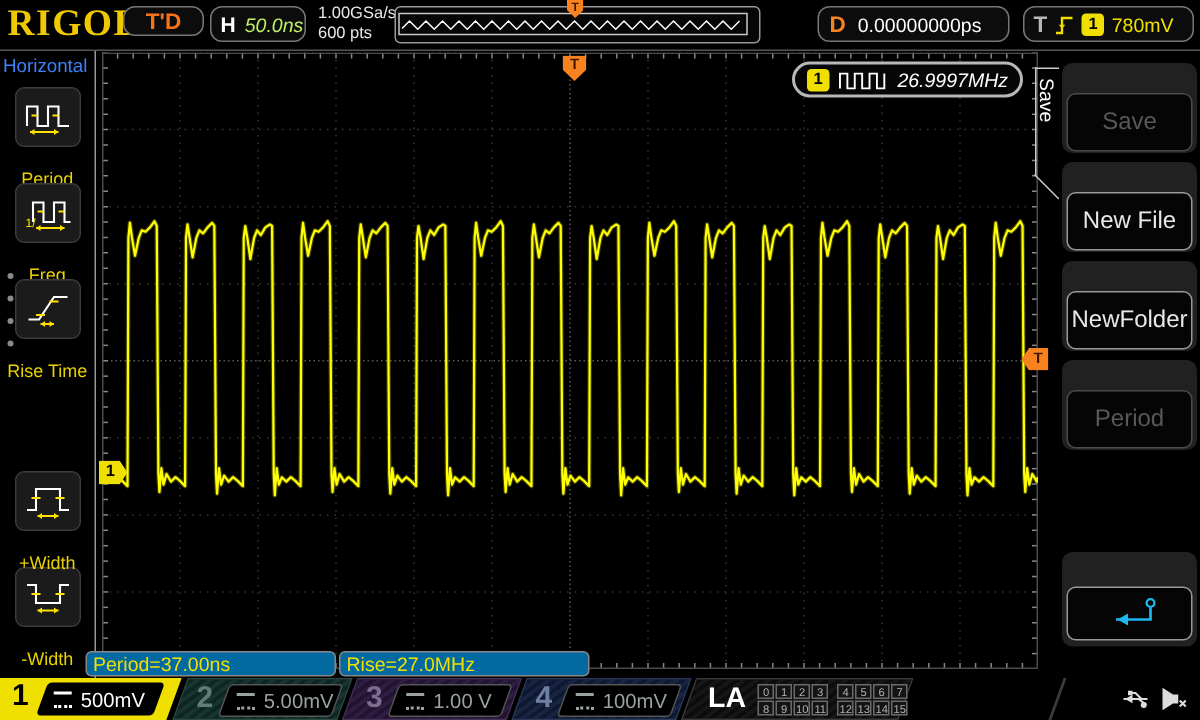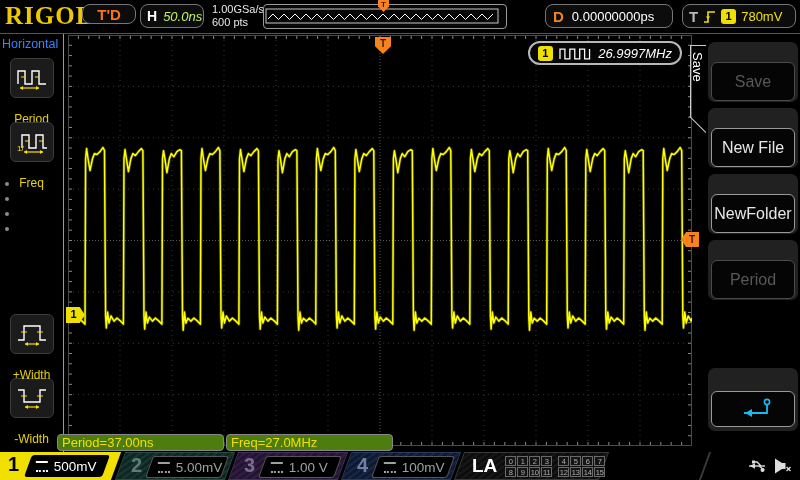--- a/index.html
+++ b/index.html
@@ -44,21 +44,21 @@
   .fcounter .v{color:#fff;font-size:13px;font-style:italic;}
   .trig-top{left:375px;top:37px;width:16px;height:17px;background:#f8821e;color:#401800;font-weight:bold;
             font-size:10px;text-align:center;line-height:14px;
             clip-path:polygon(0 0,100% 0,100% 55%,50% 100%,0 55%);}
   .trig-right{left:681px;top:232px;width:18px;height:15px;background:#f8821e;color:#401800;font-weight:bold;
               font-size:10px;text-align:center;line-height:15px;padding-left:4px;box-sizing:border-box;
               clip-path:polygon(28% 0,100% 0,100% 100%,28% 100%,0 50%);}
   .ch1-marker{left:66px;top:307px;width:19px;height:16px;background:#f0e000;color:#000;font-weight:bold;
               font-size:11px;text-align:center;line-height:15px;padding-right:4px;box-sizing:border-box;
               clip-path:polygon(0 0,72% 0,100% 50%,72% 100%,0 100%);}
-  .meas{top:434px;height:17px;width:167px;background:#4d7c0f;border:1px solid #888;border-radius:4px;
+  .meas{top:434px;height:17px;width:167px;background:#0369a1;border:1px solid #888;border-radius:4px;
         color:#f0e000;font-size:13px;line-height:15px;padding-left:4px;box-sizing:border-box;white-space:nowrap;}
   
   .rtab{left:690px;top:45px;width:16px;height:72px;border:1px solid #ccc;border-right:none;border-bottom:none;
         color:#fff;font-size:13px;writing-mode:vertical-rl;padding:6px 1px 0 1px;box-sizing:border-box;}
   .rtab-diag{left:690px;top:116px;width:23px;height:1px;background:#ccc;transform:rotate(45deg);transform-origin:left top;}
   .rmenu{left:706px;top:34px;width:94px;height:418px;background:#000;}
   .skey{position:absolute;left:2px;width:90px;height:60px;background:#212121;border-radius:7px;cursor:pointer;}
   .skey .inner{position:absolute;left:3px;right:3px;top:20px;height:37px;background:#050505;
                border:1px solid #999;border-radius:6px;display:flex;align-items:center;justify-content:center;
                font-size:16px;color:#e8e8e8;}
@@ -137,20 +137,31 @@
         <path d="M6,19 V6 H13 V19 H20 V6 H27 V19 H31" stroke="#fff" stroke-width="1.4" fill="none"></path>
         <path d="M9,12 h4 M23,12 h4" stroke="#ffe000" stroke-width="1.2"></path>
         <text x="1" y="22" font-size="8" fill="#ffe000" font-family="Liberation Sans,sans-serif">1/</text>
         <path d="M8,23 H27" stroke="#ffe000" stroke-width="1.2"></path>
         <path d="M8,23 l3,-2 v4 Z M27,23 l-3,-2 v4 Z" fill="#ffe000"></path>
       </svg>
         </div>
       <div class="mlab">Freq</div>
     </div>
 
+    <div class="mitem" style="top:152px">
+      <div class="mico">
+          <svg width="32" height="26" viewBox="0 0 32 26">
+        <path d="M3,20 H10 L20,5 H29" stroke="#fff" stroke-width="1.4" fill="none"></path>
+        <path d="M8,17 h6 M17,8 h6" stroke="#ffe000" stroke-width="1.2"></path>
+        <path d="M11,23 H20" stroke="#ffe000" stroke-width="1.2"></path>
+        <path d="M11,23 l3,-2 v4 Z M20,23 l-3,-2 v4 Z" fill="#ffe000"></path>
+      </svg>
+        </div>
+      <div class="mlab">Rise Time</div>
+    </div>
 
 
     <div class="mitem" style="top:344px">
       <div class="mico">
           <svg width="32" height="26" viewBox="0 0 32 26">
         <path d="M2,5 H8 V17 H24 V5 H30" stroke="#fff" stroke-width="1.4" fill="none"></path>
         <path d="M5,11 h6 M21,11 h6" stroke="#ffe000" stroke-width="1.2"></path>
         <path d="M9,22 H23" stroke="#ffe000" stroke-width="1.2"></path>
         <path d="M9,22 l3,-2 v4 Z M23,22 l-3,-2 v4 Z" fill="#ffe000"></path>
       </svg>
@@ -414,21 +425,21 @@
       <path d="M1,12 V2 H6 V12 H11 V2 H16 V12 H21 V2 H26 V12 H31 V2" stroke="#fff" stroke-width="1.3" fill="none"></path>
     </svg>
     <span class="v">26.9997MHz</span>
   </div>
 
   <div class="abs trig-top">T</div>
   <div class="abs trig-right">T</div>
   <div class="abs ch1-marker">1</div>
 
   <div class="abs meas" style="left:57px">Period=37.00ns</div>
-  <div class="abs meas" style="left:226px">Freq=27.0MHz</div>
+  <div class="abs meas" style="left:226px">Rise=27.0MHz</div>
 
   <div class="abs rtab">Save</div>
   <div class="abs rtab-diag"></div>
 
   <div class="abs rmenu">
     <div class="skey disabled" style="top:8px">
       <div class="inner">Save</div>
     </div>
     <div class="skey" style="top:74px">
       <div class="inner">New File</div>

